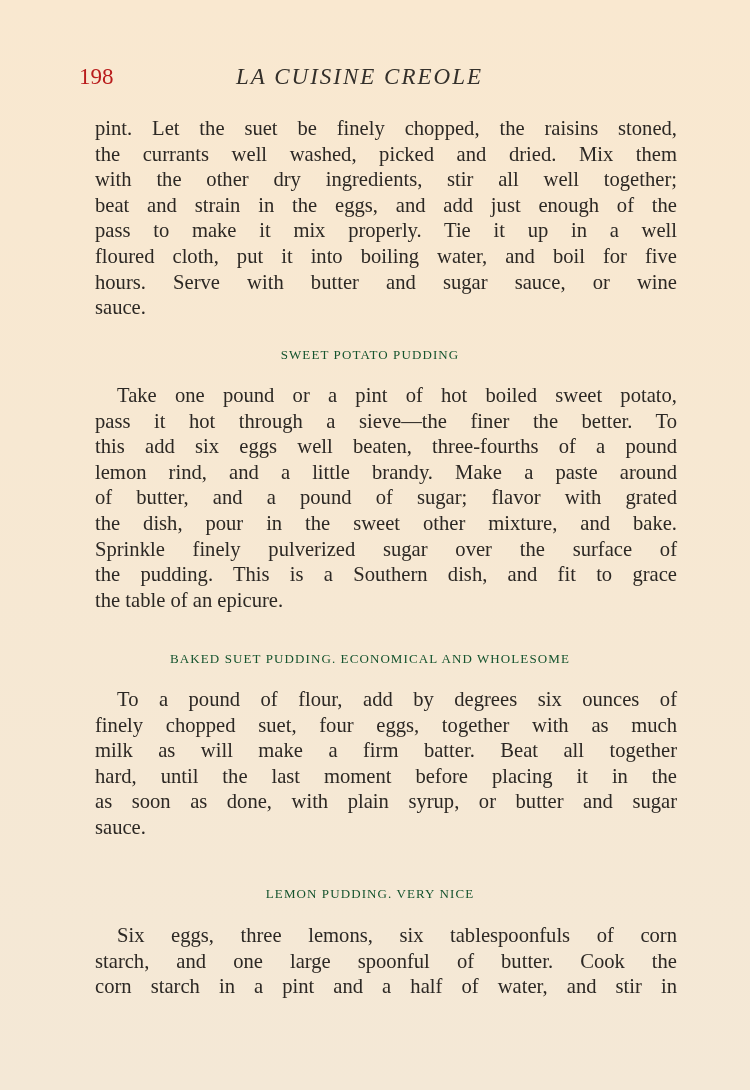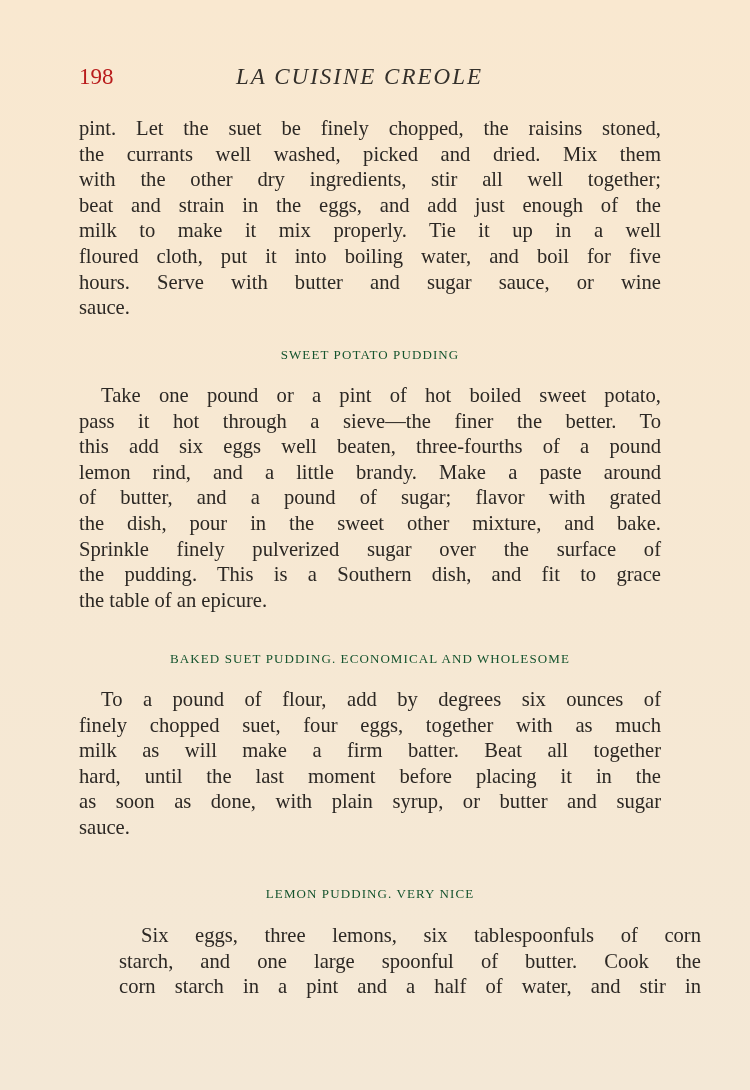--- a/index.html
+++ b/index.html
@@ -41,21 +41,21 @@
       left: 157px;
       top: 0;
       font-family: "Liberation Serif", serif;
       font-style: italic;
       font-size: 23px;
       letter-spacing: 2px;
       color: #34302b;
     }
     .para {
       position: absolute;
-      left: 0;
+      left: 16px;
       width: 582px;
       font-family: "Liberation Serif", serif;
       font-size: 20.6px;
       line-height: 25.6px;
       color: #2c2824;
       text-align: justify;
     }
     .para .line {
       display: block;
       text-align-last: justify;
@@ -86,21 +86,21 @@
   <div class="running-head">
     <span class="page-number">198</span>
     <span class="book-title">LA CUISINE CREOLE</span>
   </div>
 
   <div class="para" style="top:116px;">
     <span class="line">pint. Let the suet be finely chopped, the raisins stoned,</span>
     <span class="line">the currants well washed, picked and dried. Mix them</span>
     <span class="line">with the other dry ingredients, stir all well together;</span>
     <span class="line">beat and strain in the eggs, and add just enough of the</span>
-    <span class="line">milk to make it mix properly. Tie it up in a well</span>
+    <span class="line">pass to make it mix properly. Tie it up in a well</span>
     <span class="line">floured cloth, put it into boiling water, and boil for five</span>
     <span class="line">hours. Serve with butter and sugar sauce, or wine</span>
     <span class="line last">sauce.</span>
   </div>
 
   <div class="heading" style="top:347px;">SWEET POTATO PUDDING</div>
   <div class="para" style="top:383px;">
     <span class="line indent">Take one pound or a pint of hot boiled sweet potato,</span>
     <span class="line">pass it hot through a sieve—the finer the better. To</span>
     <span class="line">this add six eggs well beaten, three-fourths of a pound</span>
@@ -116,19 +116,19 @@
   <div class="para" style="top:687px;">
     <span class="line indent">To a pound of flour, add by degrees six ounces of</span>
     <span class="line">finely chopped suet, four eggs, together with as much</span>
     <span class="line">milk as will make a firm batter. Beat all together</span>
     <span class="line">hard, until the last moment before placing it in the</span>
     <span class="line">as soon as done, with plain syrup, or butter and sugar</span>
     <span class="line last">sauce.</span>
   </div>
 
   <div class="heading" style="top:886px;">LEMON PUDDING. VERY NICE</div>
-  <div class="para" style="top:923px;margin-left:40px;">
+  <div class="para" style="top:923px;">
     <span class="line indent">Six eggs, three lemons, six tablespoonfuls of corn</span>
     <span class="line">starch, and one large spoonful of butter. Cook the</span>
     <span class="line">corn starch in a pint and a half of water, and stir in</span>
   </div>
 
 </div>
 
 </body></html>

